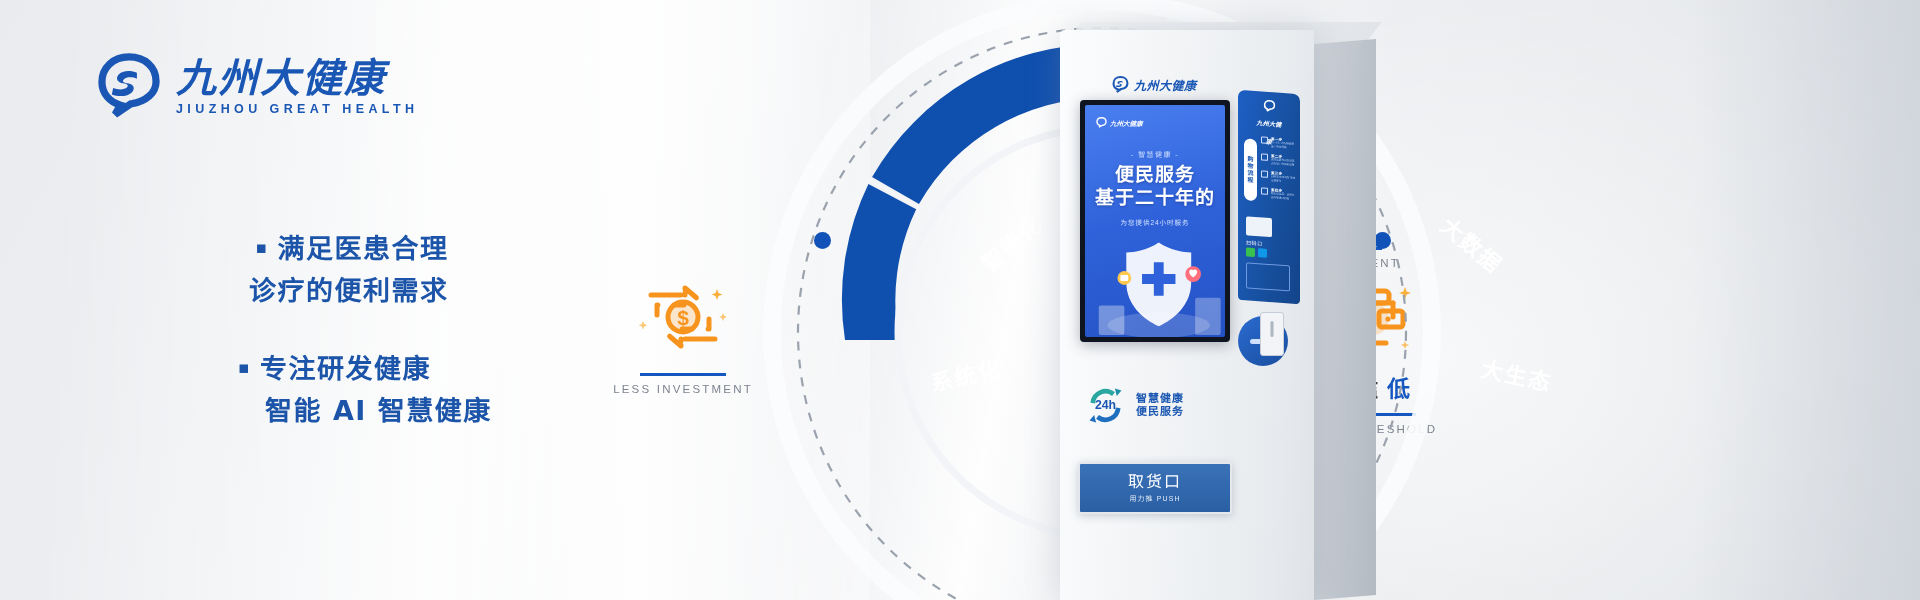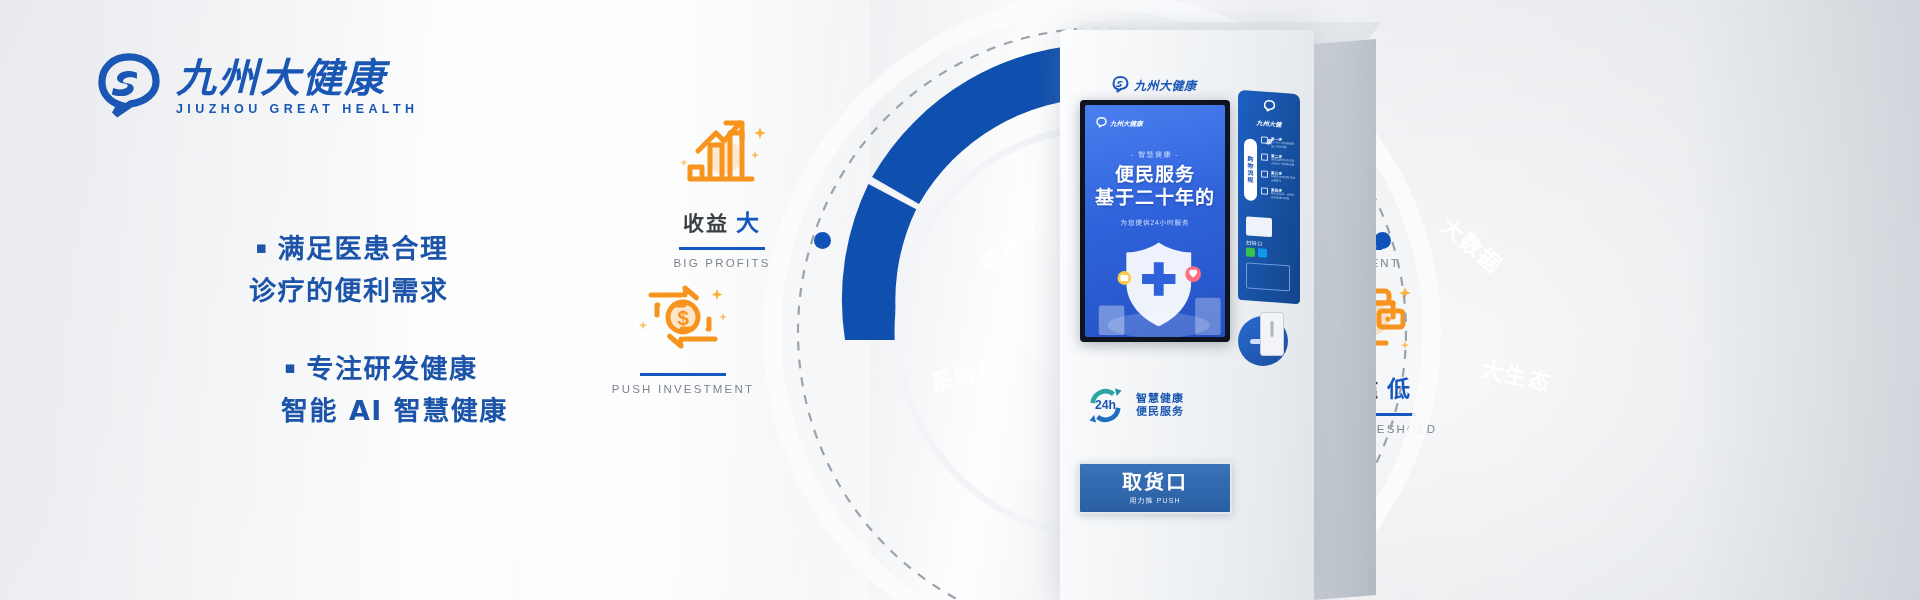--- a/index.html
+++ b/index.html
@@ -58,21 +58,21 @@
   }
 
   
   .copy{ position:absolute; color:#1b54a8; font-weight:700; white-space:nowrap;
          font-family:"DejaVu Sans","Liberation Sans",sans-serif; }
   .copy .ln{ font-size:27px; line-height:1.55; letter-spacing:1.5px; }
   .copy .bullet{ color:#1b54a8; font-size:17px; vertical-align:5px; margin-right:9px; }
   .copy .ind{ padding-left:27px; }
   .copy-1{ left:360px; top:124px; }
   .copy-2{ left:222px; top:228px;text-align:right; }
-  .copy-3{ left:254px; top:348px;text-align:center; }
+  .copy-3{ left:238px; top:348px; }
 
   
   .feat{ position:absolute; width:200px; text-align:center; }
   .feat .ic{ height:92px; display:flex; align-items:center; justify-content:center; }
   .feat .lbl{
     margin-top:6px; font-size:21px; font-weight:700; color:#3b3f45; letter-spacing:2px;
     font-family:"DejaVu Sans","Liberation Sans",sans-serif; white-space:nowrap;
   }
   .feat .lbl .hi{ color:#1557c0; margin-left:7px; font-size:23px; }
   .feat .rule{ width:86px; height:2.5px; background:#1557c0; margin:9px auto 7px; }
@@ -182,21 +182,21 @@
   .badge24 .cyc{ width:47px; height:47px; flex:0 0 auto; }
   .badge24 .tx{ font-size:11px; font-weight:700; color:#1b57b2; line-height:1.18; letter-spacing:1px;
     font-family:"DejaVu Sans","Liberation Sans",sans-serif; white-space:nowrap; }
   .pickup{
     position:absolute; left:18px; top:432px; width:154px; height:52px;
     background:linear-gradient(180deg,#3a72b8,#2a5fa3);
     border:2.5px solid #e4e8ed; border-radius:3px;
     display:flex; flex-direction:column; align-items:center; justify-content:center;
     box-shadow:0 2px 8px rgba(60,80,110,.25);
   }
-  .pickup .p1{ font-size:20px; color:#fff; font-weight:700; letter-spacing:2px; line-height:1.1;
+  .pickup .p1{ font-size:16px; color:#fff; font-weight:400; letter-spacing:2px; line-height:1.1;
     font-family:"DejaVu Sans","Liberation Sans",sans-serif; }
   .pickup .p2{ font-size:7px; color:#e4ecf7; letter-spacing:1.1px; margin-top:2px; }
 
   .ring-label{
     position:absolute; color:#fff; font-weight:700; font-size:22px; letter-spacing:2px;
     font-family:"DejaVu Sans","Liberation Sans",sans-serif; white-space:nowrap;
   }
   .rl-zhineng{ left:975px; top:226px; transform:rotate(-40deg); }
   .rl-xitong{ left:930px; top:358px; transform:rotate(-12deg); }
   .rl-dashuju{ left:1437px; top:228px; transform:rotate(40deg); }
@@ -227,57 +227,36 @@
 
   <div class="copy copy-2">
     <div class="ln"><span class="bullet">▪</span><span>满足医患合理</span></div>
     <div class="ln ind"><span>诊疗的便利需求</span></div>
   </div>
   <div class="copy copy-3">
     <div class="ln"><span class="bullet">▪</span><span>专注研发健康</span></div>
     <div class="ln ind"><span>智能 AI 智慧健康</span></div>
   </div>
 
-  <div class="feat feat-bigprofits">
-    <div class="ic">
-      <svg width="92" height="82" viewBox="0 0 92 82">
-        <circle cx="48" cy="46" r="17" fill="#f7941e" opacity=".18"></circle>
-        <path d="M14 68h62" stroke="#f7941e" stroke-width="5" stroke-linecap="round" fill="none"></path>
-        <path d="M14 68V56h12v12" stroke="#f7941e" stroke-width="5" fill="none" stroke-linejoin="round"></path>
-        <path d="M34 68V34h12v34" stroke="#f7941e" stroke-width="5" fill="none" stroke-linejoin="round"></path>
-        <path d="M54 68V22h12v46" stroke="#f7941e" stroke-width="5" fill="none" stroke-linejoin="round"></path>
-        <path d="M22 40l18-18 8 8 16-18" stroke="#f7941e" stroke-width="5" fill="none" stroke-linecap="round" stroke-linejoin="round"></path>
-        <path d="M50 12h16v15" stroke="#f7941e" stroke-width="5" fill="none" stroke-linecap="round" stroke-linejoin="round"></path>
-        <path d="M84 16l1.6 4.4 4.4 1.6-4.4 1.6L84 28l-1.6-4.4L78 22l4.4-1.6z" fill="#fbb03b"></path>
-        <path d="M79 40l1.1 3 3 1.1-3 1.1L79 48l-1.1-2.8-3-1.1 3-1.1z" fill="#fbb03b" opacity=".8"></path>
-        <path d="M8 48l1 2.6 2.6 1-2.6 1L8 55l-1-2.4-2.6-1 2.6-1z" fill="#fbb03b" opacity=".7"></path>
-      </svg>
-    </div>
-    <div class="lbl">
-      <span>收益</span><span class="hi">大</span>
-    </div>
-    <div class="rule"></div>
-    <div class="en">BIG PROFITS</div>
-  </div>
 
   <div class="feat feat-lessinvest">
     <div class="ic">
       <svg width="96" height="82" viewBox="0 0 96 82">
         <path d="M16 18h34v-7l14 12-14 12v-7H22v10" stroke="#f7941e" stroke-width="5" fill="none" stroke-linecap="round" stroke-linejoin="round" stroke-dasharray="30 4 2 4 16"></path>
         <path d="M80 62H46v7L32 57l14-12v7h28V42" stroke="#f7941e" stroke-width="5" fill="none" stroke-linecap="round" stroke-linejoin="round" stroke-dasharray="30 4 2 4 16"></path>
         <circle cx="48" cy="40" r="15" fill="#f7941e" opacity=".22"></circle>
         <circle cx="48" cy="40" r="15" stroke="#f7941e" stroke-width="5" fill="none"></circle>
         <text x="48" y="48" text-anchor="middle" font-size="21" font-weight="700" fill="#f7941e" font-family="Liberation Sans, sans-serif">$</text>
         <path d="M82 12l1.5 4 4 1.5-4 1.5L82 23l-1.5-4-4-1.5 4-1.5z" fill="#fbb03b"></path>
         <path d="M88 36l1.1 2.8 2.8 1.1-2.8 1.1L88 44l-1.1-2.9-2.8-1.1 2.8-1.1z" fill="#fbb03b" opacity=".75"></path>
         <path d="M8 44l1.2 3.1 3.1 1.2-3.1 1.2L8 52.6 6.8 49.5 3.7 48.3l3.1-1.2z" fill="#fbb03b" opacity=".7"></path>
       </svg>
     </div>
     <div class="rule"></div>
-    <div class="en">PUSH INVESTMENT</div>
+    <div class="en">LESS INVESTMENT</div>
   </div>
 
   <div class="feat feat-quickpay">
     <div class="ic">
       <svg width="96" height="82" viewBox="0 0 96 82">
         <circle cx="50" cy="42" r="16" fill="#f7941e" opacity=".18"></circle>
         <path d="M66 18H32v-8L14 24l18 14v-8h20v12" stroke="#f7941e" stroke-width="5" fill="none" stroke-linecap="round" stroke-linejoin="round"></path>
         <path d="M34 52h30v8l18-14-18-14v8H48V52" stroke="#f7941e" stroke-width="5" fill="none" stroke-linecap="round" stroke-linejoin="round"></path>
         <circle cx="41" cy="30" r="4.5" stroke="#f7941e" stroke-width="4" fill="#fff"></circle>
         <circle cx="57" cy="42" r="4.5" stroke="#f7941e" stroke-width="4" fill="#fff"></circle>

